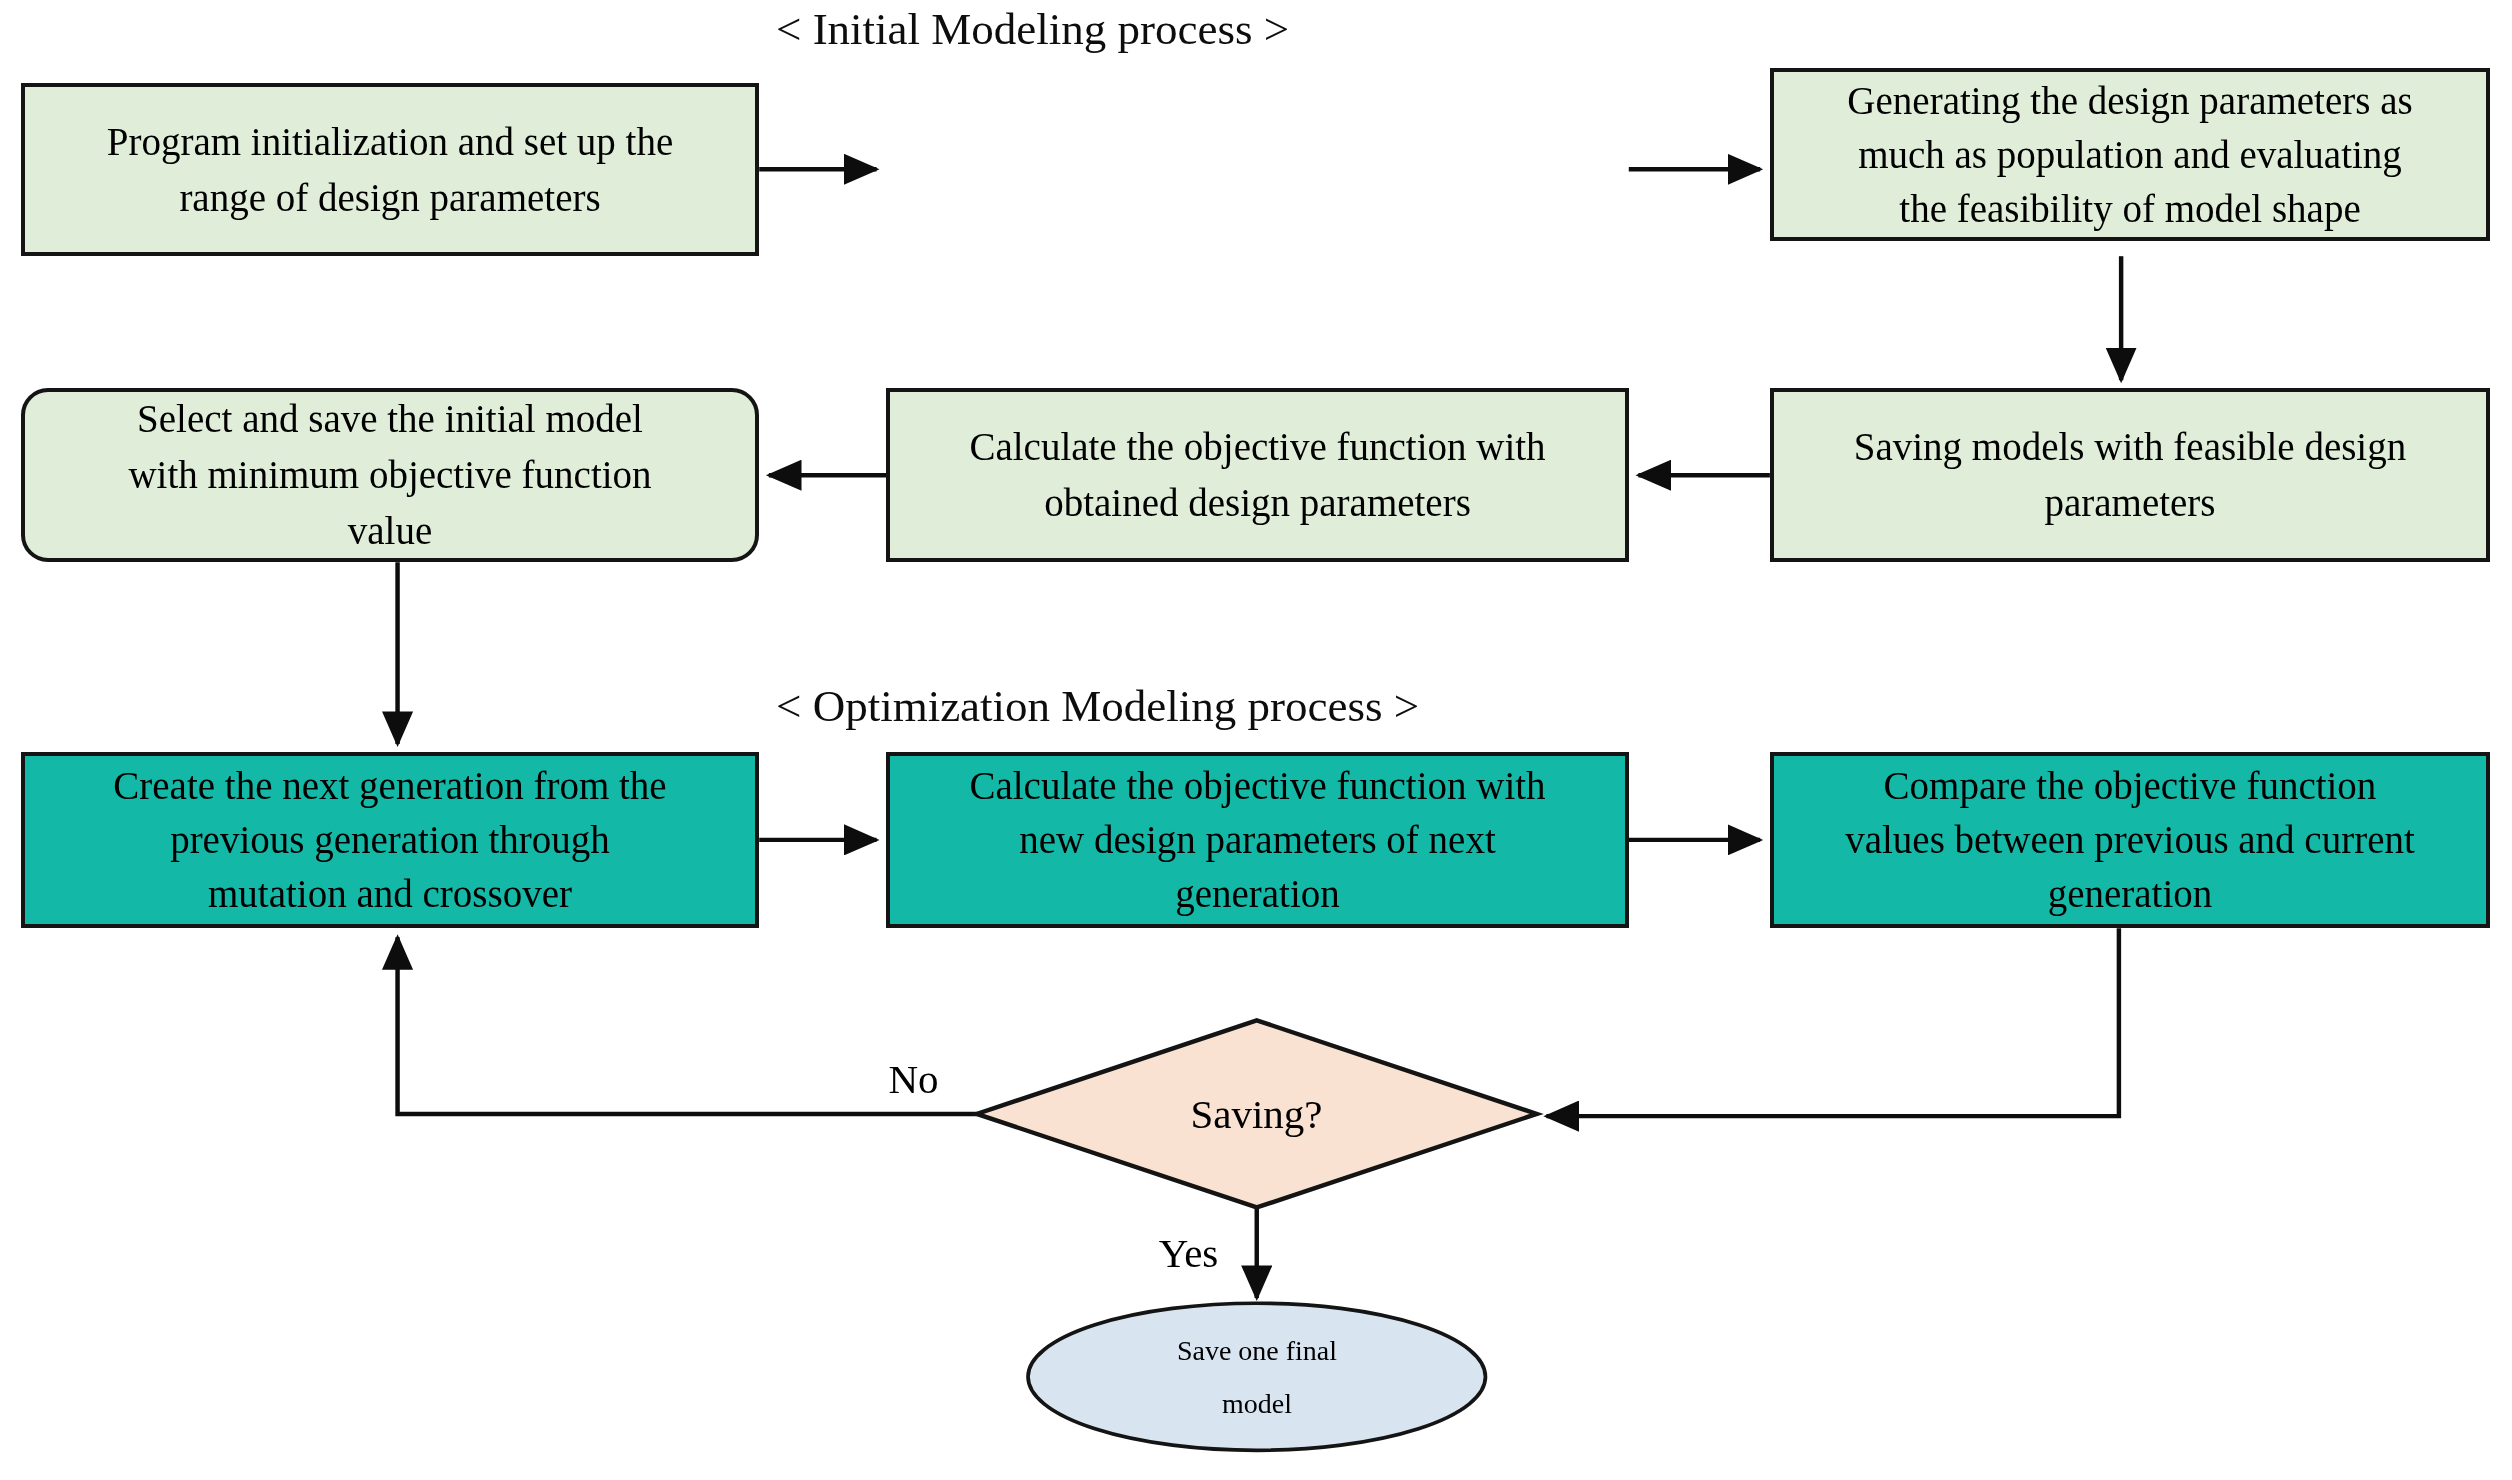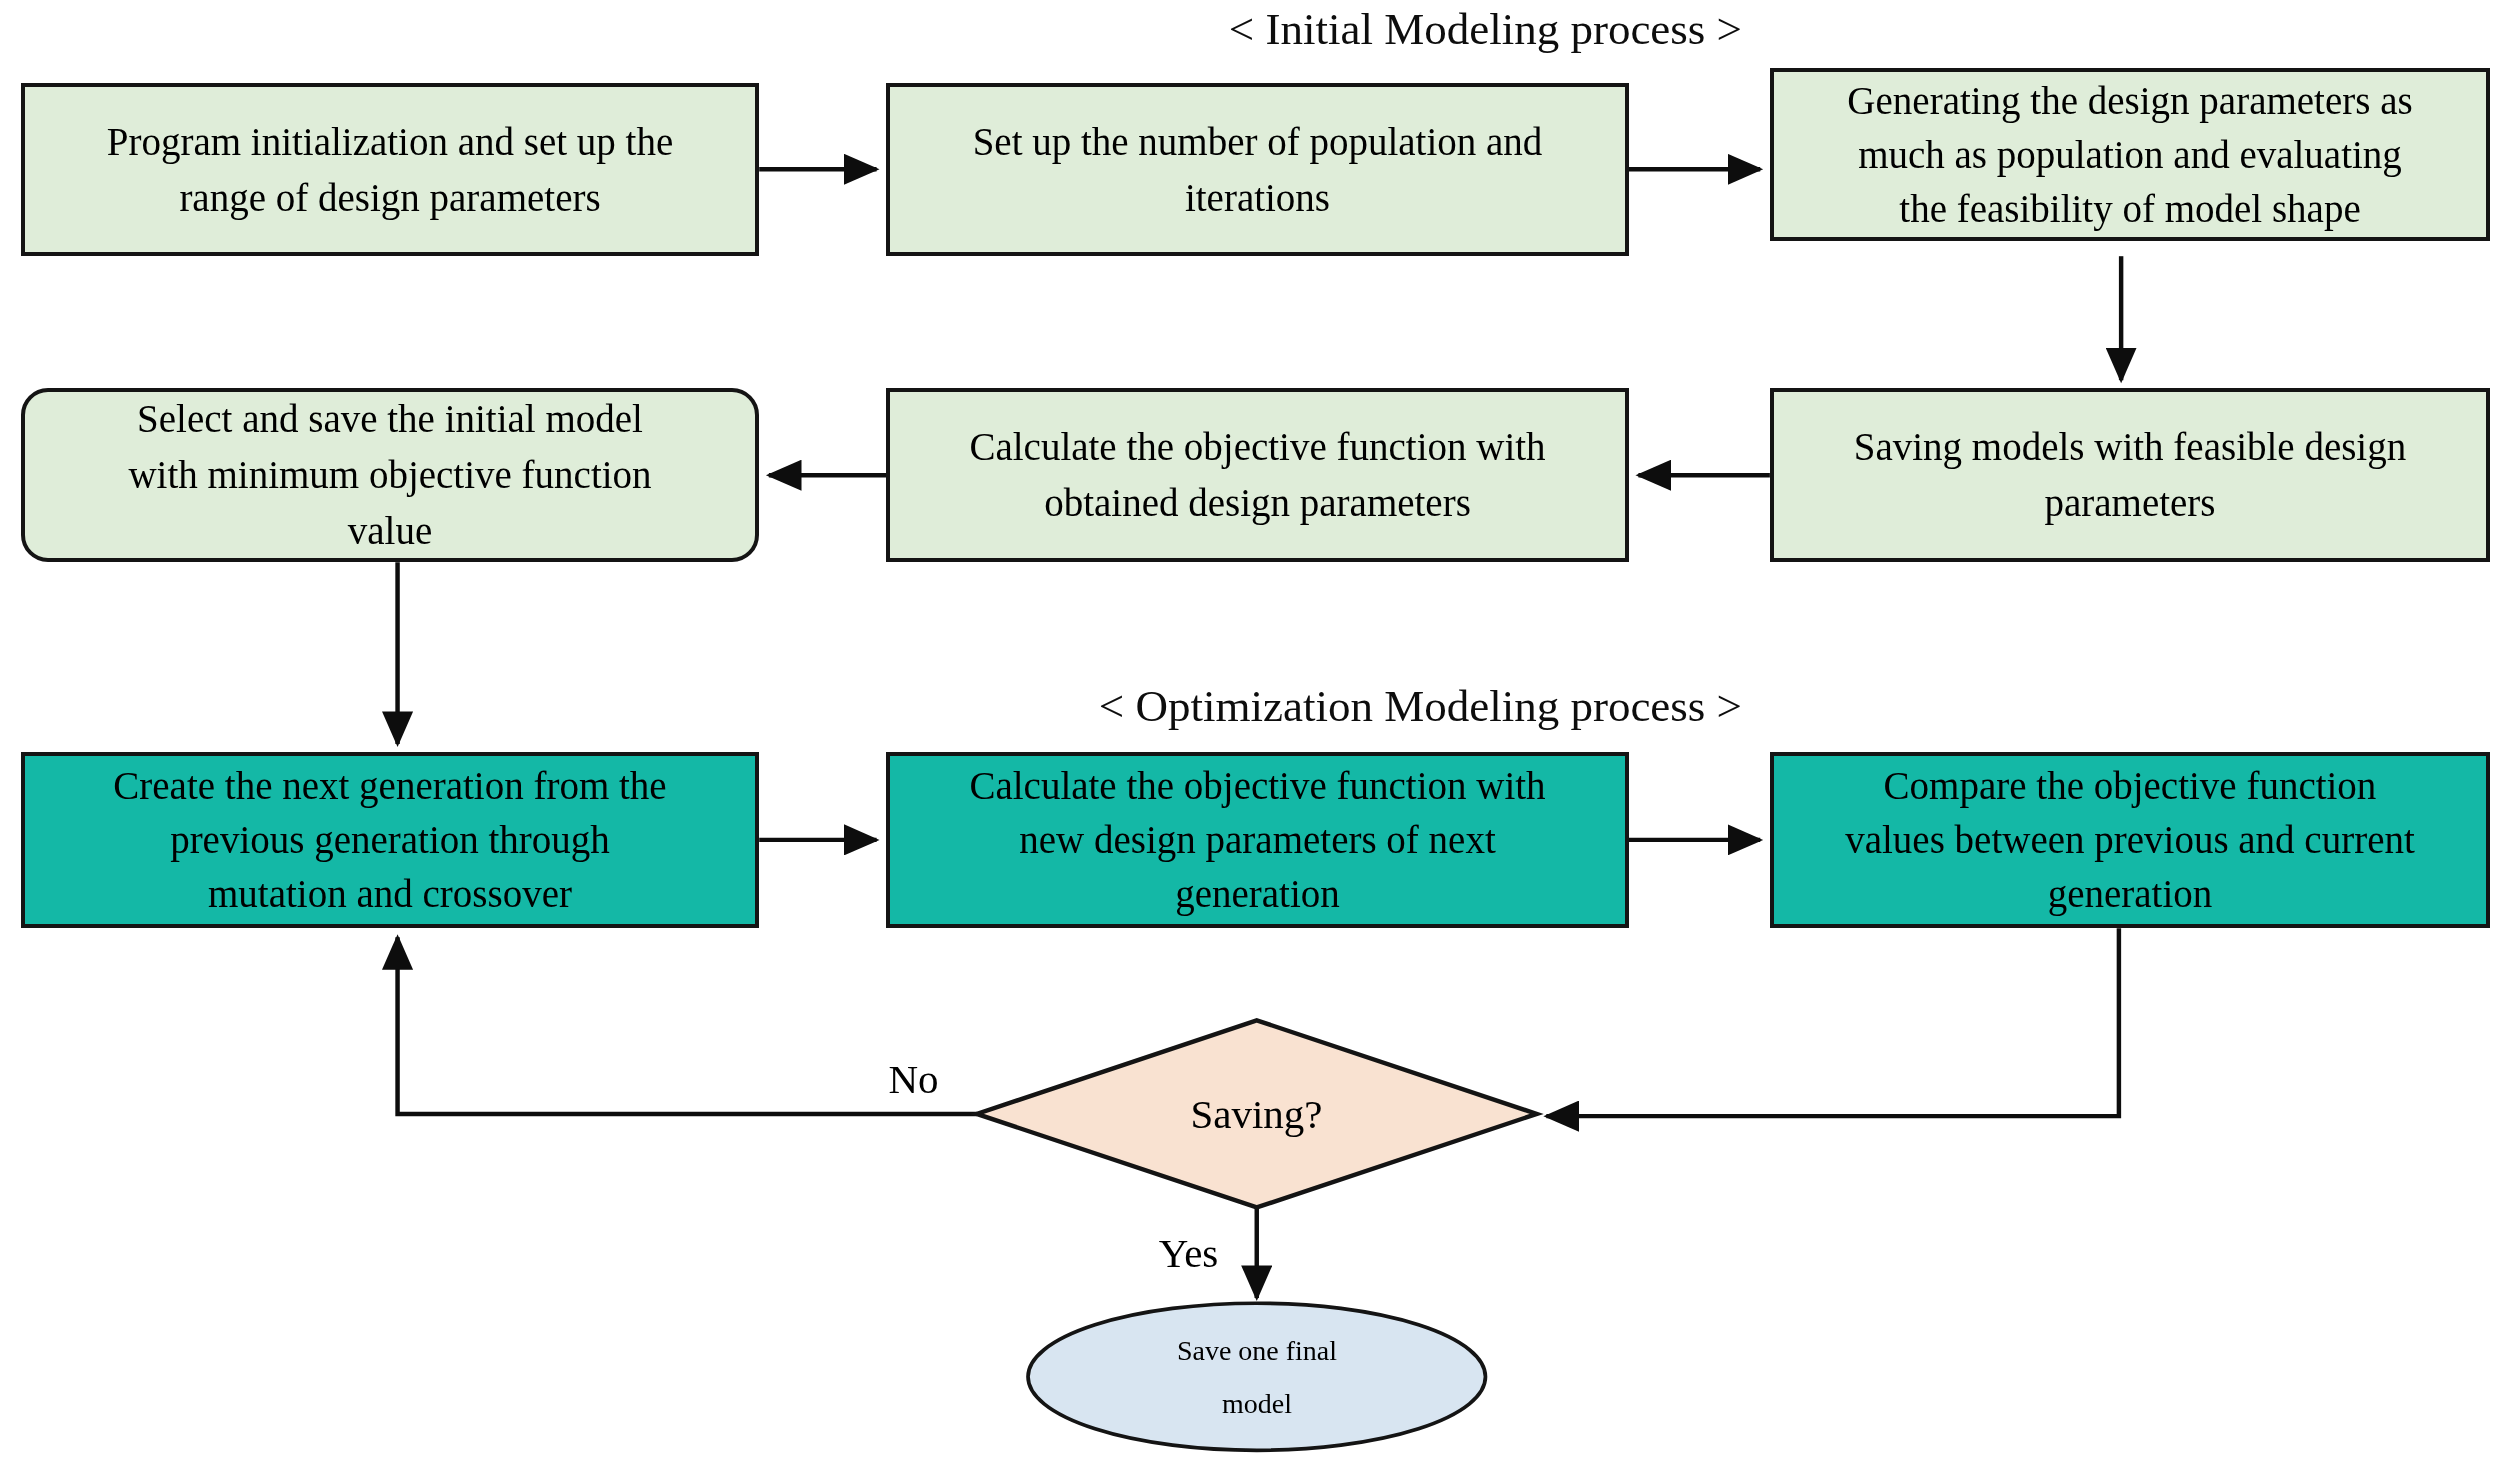--- a/index.html
+++ b/index.html
@@ -13,21 +13,21 @@
     overflow: hidden;
   }
   svg.connectors {
     position: absolute;
     left: 0; top: 0;
     width: 2512px; height: 1480px;
   }
   .stage-title {
     position: absolute;
     width: 966px;
-    text-align: right;
+    text-align: left;
     font-size: 45px;
     line-height: 48px;
     white-space: nowrap;
     color: #0d0d0d;
   }
   .node {
     position: absolute;
     box-sizing: border-box;
     border: 4.5px solid #141414;
     display: flex;
@@ -81,22 +81,20 @@
     <polygon points="1692,1374 2069,1500 1692,1626 1315,1500" fill="#F9E2D1" stroke="#141414" stroke-width="6"></polygon>
 
     <ellipse cx="1692" cy="1854" rx="308" ry="99" fill="#D8E5F1" stroke="#141414" stroke-width="5"></ellipse>
   </svg>
 
   <div class="stage-title" style="left:776px; top:4.5px;">&lt; Initial Modeling process &gt;</div>
   <div class="stage-title" style="left:776px; top:682px;">&lt; Optimization  Modeling  process &gt;</div>
 
   <div class="node green" style="left:21px; top:83px; width:738px; height:173px;">Program initialization and set up the
 range of design parameters</div>
-  <div class="node green" style="left:886px; top:83px; width:743px; height:173px;">Set up the number of population and
-iterations</div>
   <div class="node green" style="left:1770px; top:68px; width:720px; height:173px; line-height:54px;">Generating the design parameters as
 much as population and evaluating
 the feasibility of model shape</div>
 
   <div class="node green" style="left:21px; top:388px; width:738px; height:174px;border-radius:27px;">Select and save the initial model
 with minimum objective function
 value</div>
   <div class="node green" style="left:886px; top:388px; width:743px; height:174px;">Calculate the objective function with
 obtained design parameters</div>
   <div class="node green" style="left:1770px; top:388px; width:720px; height:174px;">Saving models with feasible design

